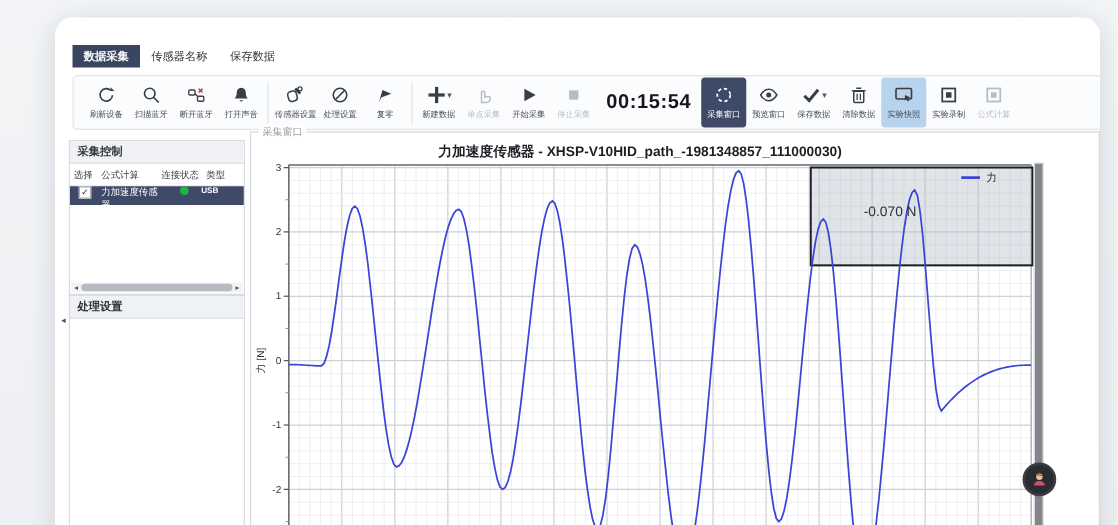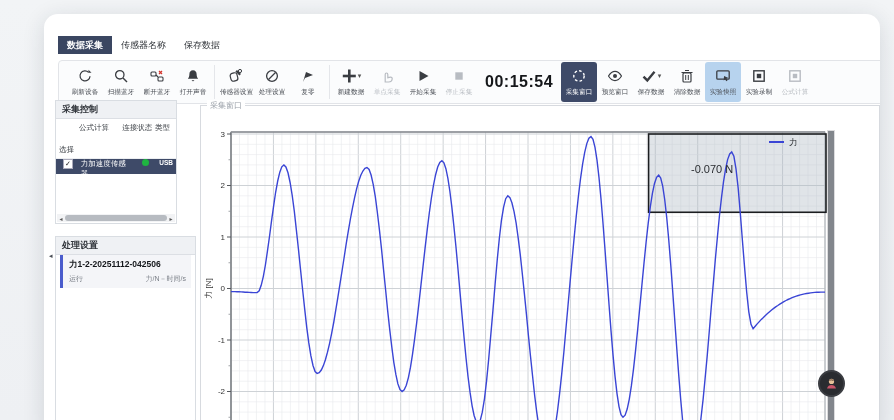--- a/index.html
+++ b/index.html
@@ -221,24 +221,24 @@
           <div class="icon-row">
             <svg width="16" height="16" viewBox="0 0 16 16">
               <rect x="2.8" y="2.8" width="10.4" height="10.4" fill="none" stroke="#b8bcc2" stroke-width="1.4"></rect>
               <rect x="5.8" y="5.8" width="4.4" height="4.4" fill="#b8bcc2"></rect>
             </svg>
           </div>
           <div class="lbl">公式计算</div>
         </div>
       </div>
 
-    <div class="panel" style="left:11px;top:86px;width:122px;height:124px;">
+    <div class="panel" style="left:11px;top:98px;width:141px;height:124px;">
       <div class="panel-header">采集控制</div>
       <div class="ctl-head">
-        <span style="width:22px;margin-top:22px;">选择</span>
+        <span style="width:22px;">选择</span>
         <span style="width:48px;">公式计算</span>
         <span style="width:36px;">连接状态</span>
         <span style="width:20px;">类型</span>
       </div>
       <div id="sensor-rows">
           <div class="ctl-row">
             <span class="cbx">✓</span>
   <span style="width:52px;margin-left:8px;">力加速度传感器</span>
   <span style="width:28px;display:flex;justify-content:center;">
               <span class="dot" style="background:#1fb441"></span>
@@ -248,35 +248,27 @@
         </div>
       <div class="hscroll">
         <span class="arr">◂</span>
         <span class="thumb"></span>
         <span class="arr">▸</span>
       </div>
     </div>
 
     <div class="panel" style="left:11px;top:222px;width:141px;height:198px;border-bottom:none;">
       <div class="panel-header">处理设置</div>
-      <div id="dl-items">
-          <div class="dl-item">
-            <div class="dl-name">力1-2-20251112-042506</div>
-  <div class="dl-sub">
-              <span>运行</span>
-              <span>力/N－时间/s</span>
-            </div>
-          </div>
-        </div>
     </div>
 
     <div class="collapse-handle">◂</div>
 
     <div class="chart-panel">
       <div class="chart-group-label">采集窗口</div>
+      <div class="chart-title">力加速度传感器 - XHSP-V10HID_path_-1981348857_111000030)</div>
       <svg id="plot" width="680" height="329" style="position:absolute;left:0;top:0;">
           <defs>
             <clipPath id="plotclip">
               <rect x="30" y="26" width="594" height="303"></rect>
             </clipPath>
           </defs>
           <g>
             <line x1="30" y1="26" x2="30" y2="329" stroke="#ced2d6" stroke-width="1"></line>
             <line x1="38.48571428571429" y1="26" x2="38.48571428571429" y2="329" stroke="#e7eaed" stroke-width="0.6"></line>
             <line x1="46.971428571428575" y1="26" x2="46.971428571428575" y2="329" stroke="#e7eaed" stroke-width="0.6"></line>

